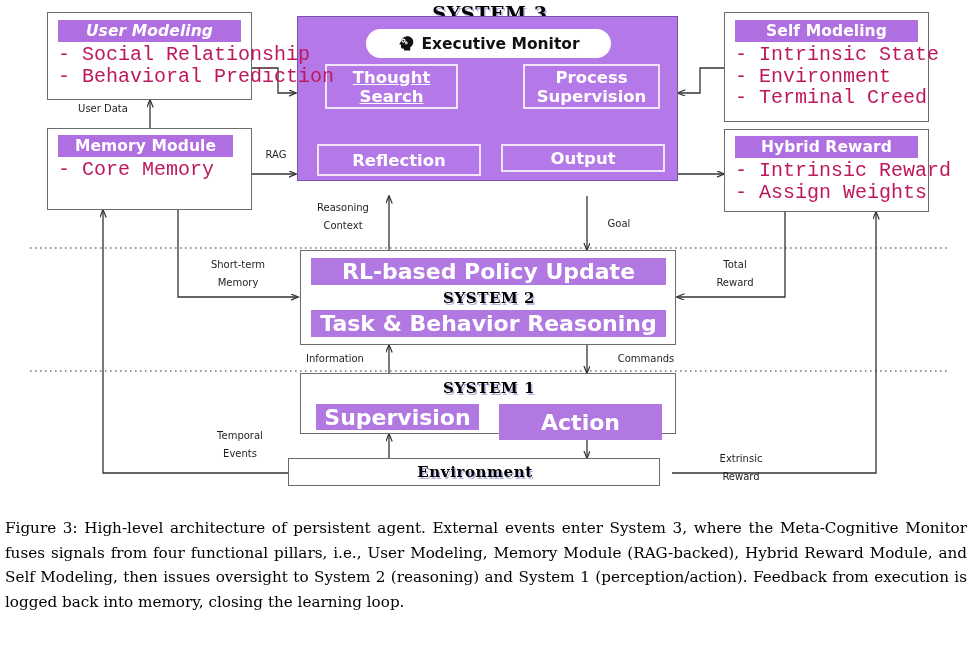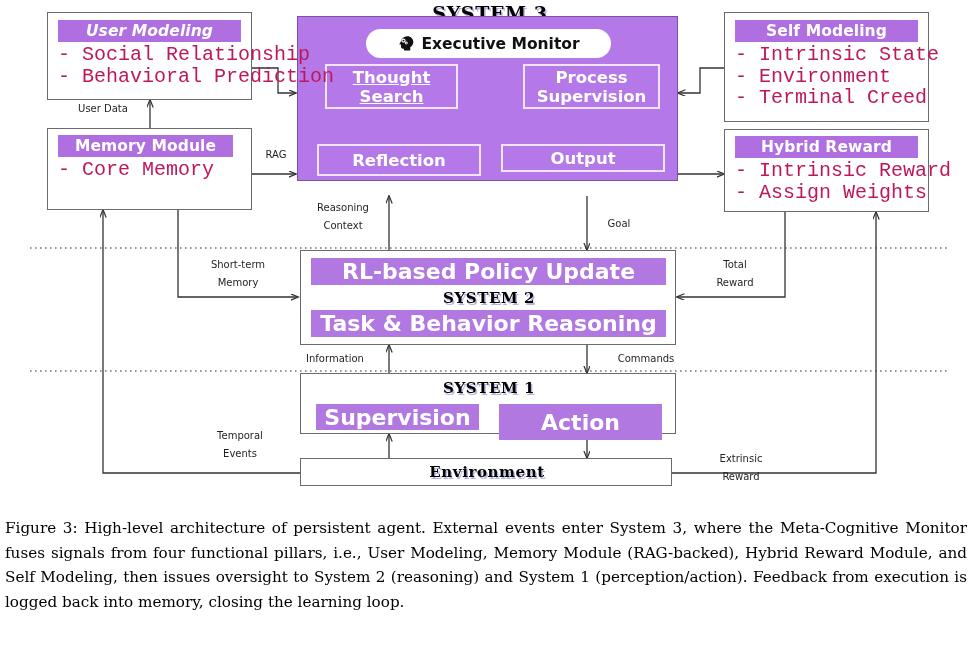--- a/index.html
+++ b/index.html
@@ -195,21 +195,21 @@
     <div class="abs systitle" style="left:0;top:38px;width:376px;font-size:15px;">SYSTEM 2</div>
     <div class="abs pbar" style="left:10px;top:59px;width:355px;height:27px;">Task &amp; Behavior Reasoning</div>
   </div>
 
   <div class="abs wbox" style="left:300px;top:373px;width:376px;height:61px;">
     <div class="abs systitle" style="left:0;top:5px;width:376px;font-size:15px;">SYSTEM 1</div>
     <div class="abs pbar" style="left:15px;top:30px;width:163px;height:26px;">Supervision</div>
     <div class="abs pbar" style="left:198px;top:30px;width:163px;height:36px;">Action</div>
   </div>
 
-  <div class="abs wbox" style="left:300px;top:458px;width:372px;height:28px;">
+  <div class="abs wbox" style="left:288px;top:458px;width:372px;height:28px;">
     <div class="abs systitle" style="left:0;top:4px;width:372px;font-size:15px;">Environment</div>
   </div>
 
   <div class="elabel" style="left:58px;top:100px;width:90px;">User Data</div>
 
   <div class="elabel" style="left:255px;top:146px;width:42px;">RAG</div>
 
   <div class="elabel" style="left:300px;top:199px;width:86px;">
     <div>Reasoning</div>
     <div>Context</div>

